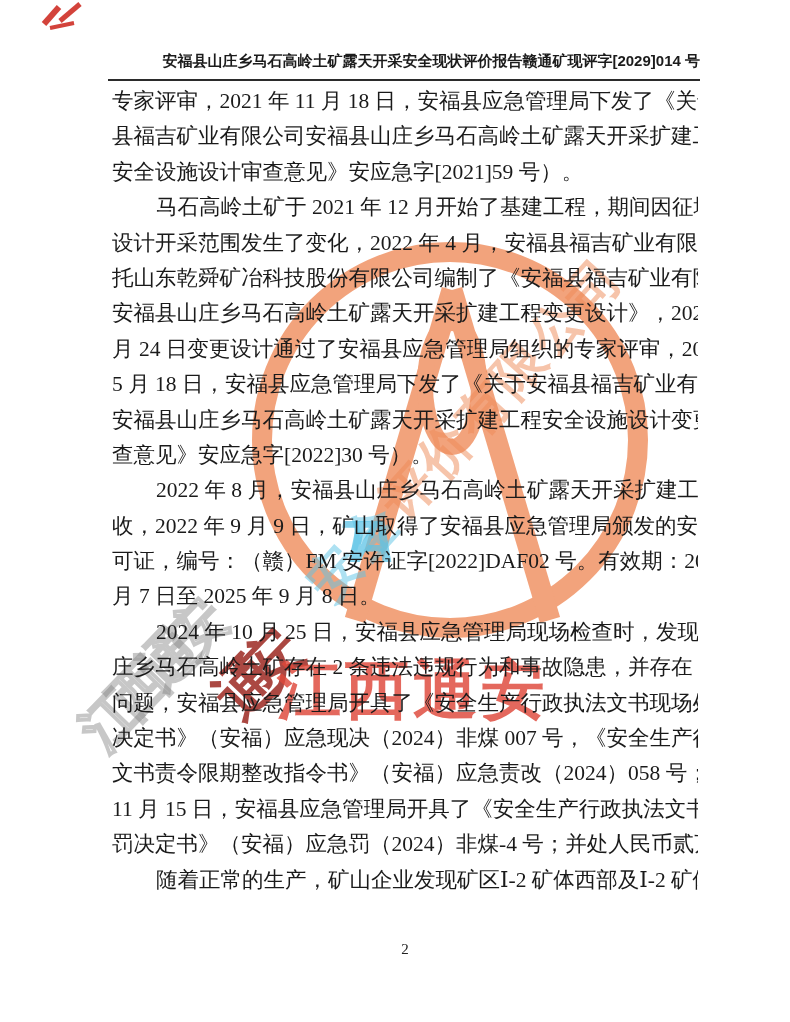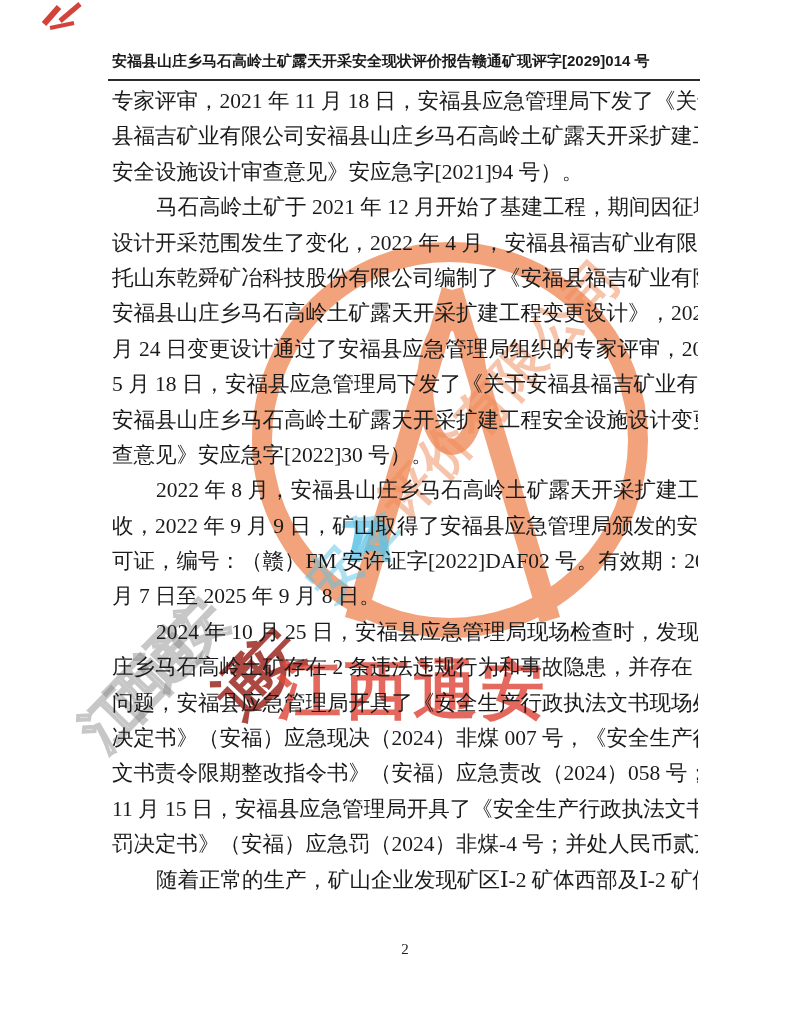--- a/index.html
+++ b/index.html
@@ -3,21 +3,21 @@
 <meta charset="utf-8">
 <style>
   html,body { margin:0; padding:0; background:#ffffff; }
   .page {
     position:relative; width:790px; height:1022px; background:#ffffff;
     overflow:hidden; font-family:"Liberation Serif","DejaVu Serif",serif;
   }
   
   .header {
     position:absolute; left:112px; top:52px; width:588px;
-    display:flex; justify-content:flex-start; align-items:flex-end;
+    display:flex; justify-content:flex-end; align-items:flex-end;
     font-family:"Liberation Sans","DejaVu Sans",sans-serif;
     font-weight:bold; font-size:15px; color:#1b1b1b; z-index:3;
   }
   .header-rule {
     position:absolute; left:108px; top:79px; width:592px; height:0;
     border-top:2px solid #2b2b2b; z-index:3;
   }
   
   .body-text {
     position:absolute; left:112px; top:84px; width:586px; z-index:2;
@@ -100,21 +100,21 @@
 
   <div class="header">
     <span>安福县山庄乡马石高岭土矿露天开采安全现状评价报告</span>
     <span>赣通矿现评字[2029]014 号</span>
   </div>
   <div class="header-rule"></div>
 
   <div class="body-text">
       <div class="line">专家评审，2021 年 11 月 18 日，安福县应急管理局下发了《关于安福</div>
       <div class="line">县福吉矿业有限公司安福县山庄乡马石高岭土矿露天开采扩建工程</div>
-      <div class="line end">安全设施设计审查意见》安应急字[2021]94 号）。</div>
+      <div class="line end">安全设施设计审查意见》安应急字[2021]59 号）。</div>
       <div class="line indent">马石高岭土矿于 2021 年 12 月开始了基建工程，期间因征地原因，</div>
       <div class="line">设计开采范围发生了变化，2022 年 4 月，安福县福吉矿业有限公司委</div>
       <div class="line">托山东乾舜矿冶科技股份有限公司编制了《安福县福吉矿业有限公司</div>
       <div class="line">安福县山庄乡马石高岭土矿露天开采扩建工程变更设计》，2022 年 4</div>
       <div class="line">月 24 日变更设计通过了安福县应急管理局组织的专家评审，2022 年</div>
       <div class="line">5 月 18 日，安福县应急管理局下发了《关于安福县福吉矿业有限公司</div>
       <div class="line">安福县山庄乡马石高岭土矿露天开采扩建工程安全设施设计变更审</div>
       <div class="line end">查意见》安应急字[2022]30 号）。</div>
       <div class="line indent">2022 年 8 月，安福县山庄乡马石高岭土矿露天开采扩建工程通过验</div>
       <div class="line">收，2022 年 9 月 9 日，矿山取得了安福县应急管理局颁发的安全生产许</div>

